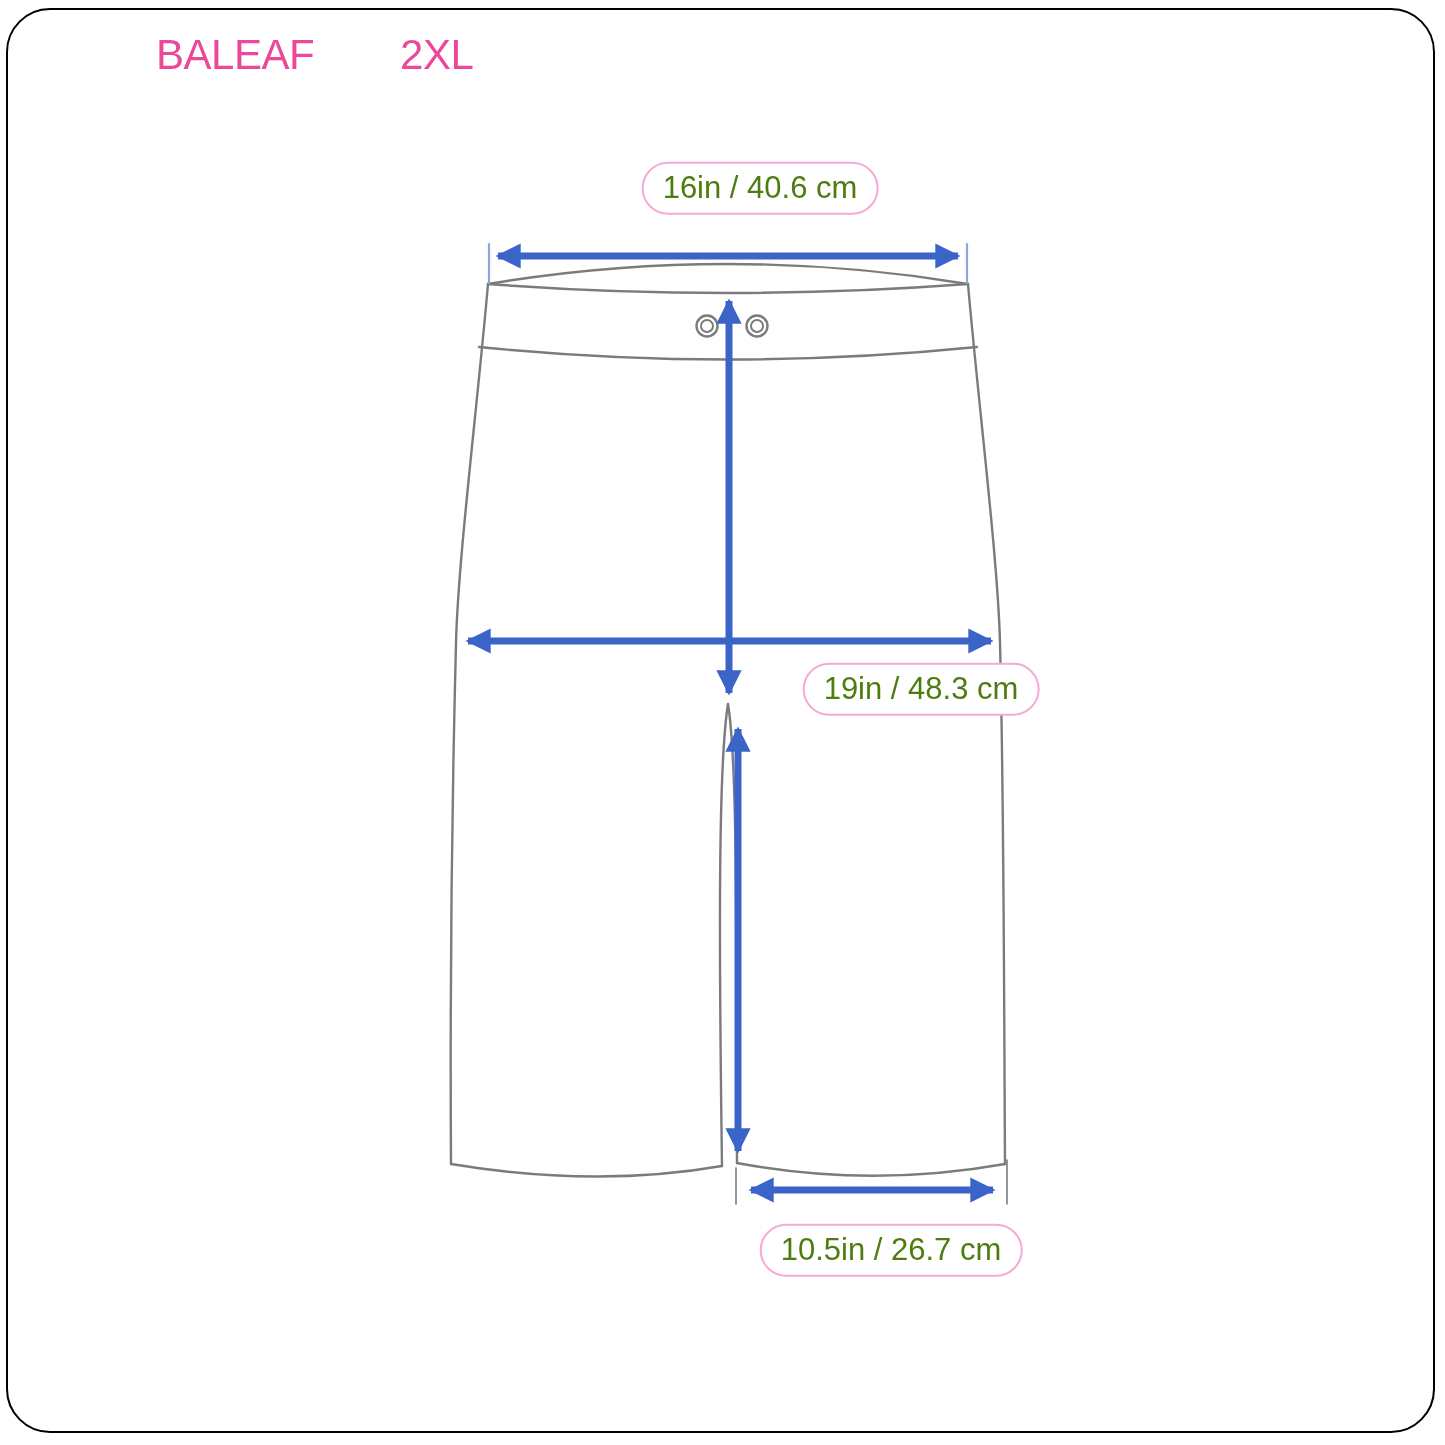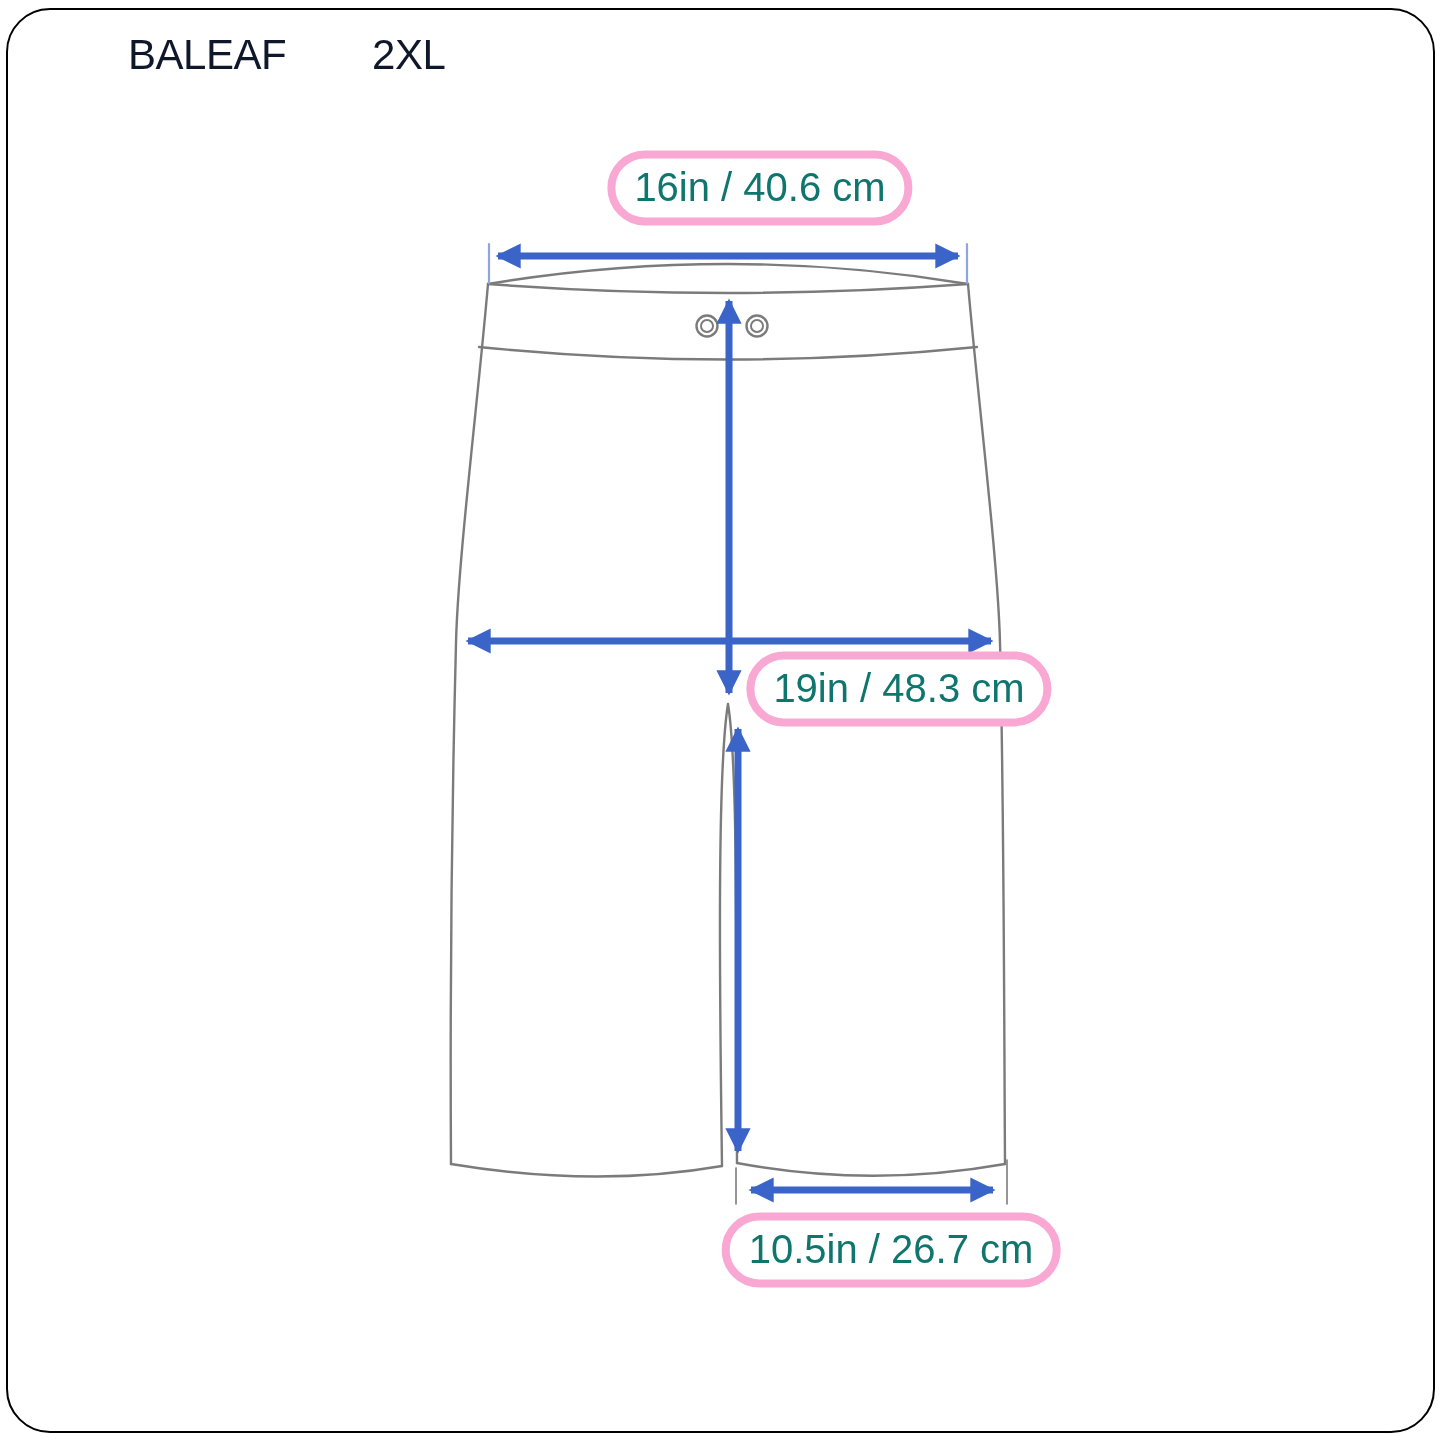--- a/index.html
+++ b/index.html
@@ -21,53 +21,53 @@
     top: 8px;
     width: 1429px;
     height: 1425px;
     border: 2px solid #000000;
     border-radius: 44px;
     box-sizing: border-box;
   }
   .header {
     position: absolute;
     top: 34px;
-    left: 128px;
+    left: 156px;
     display: flex;
     gap: 86px;
-    color: #0f172a;
+    color: #ec4899;
   }
   .brand, .size {
     font-size: 42px;
     line-height: 1.0;
     letter-spacing: -0.5px;
     white-space: nowrap;
   }
   svg.diagram {
     position: absolute;
     left: 0;
     top: 0;
     width: 1445px;
     height: 1445px;
   }
   .pill {
     position: absolute;
     transform: translate(-50%, -50%);
     background: #ffffff;
-    border: 8px solid #f9a8d4;
+    border: 2px solid #f9a8d4;
     border-radius: 60px;
     padding: 6px 19px;
-    font-size: 40px;
+    font-size: 31px;
     line-height: 1.18;
-    color: #0f766e;
+    color: #4d7c0f;
     white-space: nowrap;
   }
   .pill.waist   { left: 760px; top: 188px; }
   .pill.rise    { left: 866px; top: 523px; }
-  .pill.hip     { left: 899px; top: 689px; text-align: right; }
+  .pill.hip     { left: 921px; top: 689px; text-align: right; }
   .pill.inseam  { left: 878px; top: 1018px; }
   .pill.legopen { left: 891px; top: 1250px; }
 </style>
 </head>
 <body>
 
 <div class="stage">
 
   <div class="frame"></div>
 

